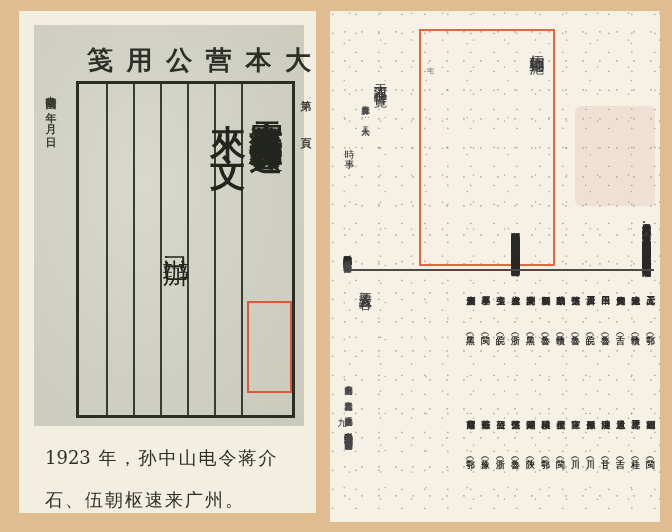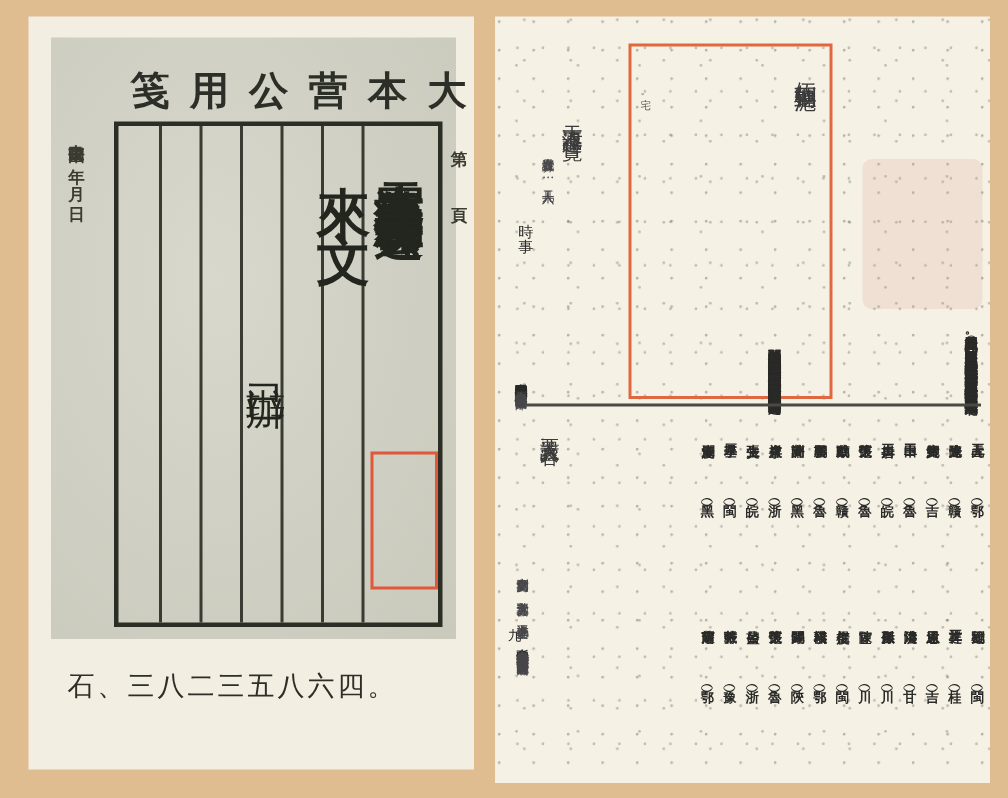--- a/index.html
+++ b/index.html
@@ -129,21 +129,22 @@
     </div>
 
     <div id="brush-main" class="brush">電上海催蔣介石伍梯雲速</div>
     <div id="brush-from" class="brush">來文</div>
     <div id="brush-seal" class="brush">已辦</div>
 
     <div id="left-highlight"></div>
   </div>
 
   <div id="caption">
-    <div>石、三八二三五八六四。</div>
+    <div><span class="year">1923</span><span> 年，孙中山电令蒋介</span></div>
+    <div>石、伍朝枢速来广州。</div>
   </div>
 </div>
 
 <div id="right-panel" class="panel">
   <div id="stamp"></div>
 
   <div id="stats-cols" class="vtext tiny" style="display:flex; flex-direction:row-reverse;">
     <div style="margin-left:4px;">東」三〇八〇三三五五「四川」四九七六三五〇七「湖北」三</div>
     <div style="margin-left:4px;">七」六七二五四「湖南」二八四四三三七七「江西」二四四六</div>
     <div style="margin-left:4px;">六八〇〇「江蘇」三八二三五八六四「上海」五五五〇〇〇</div>

